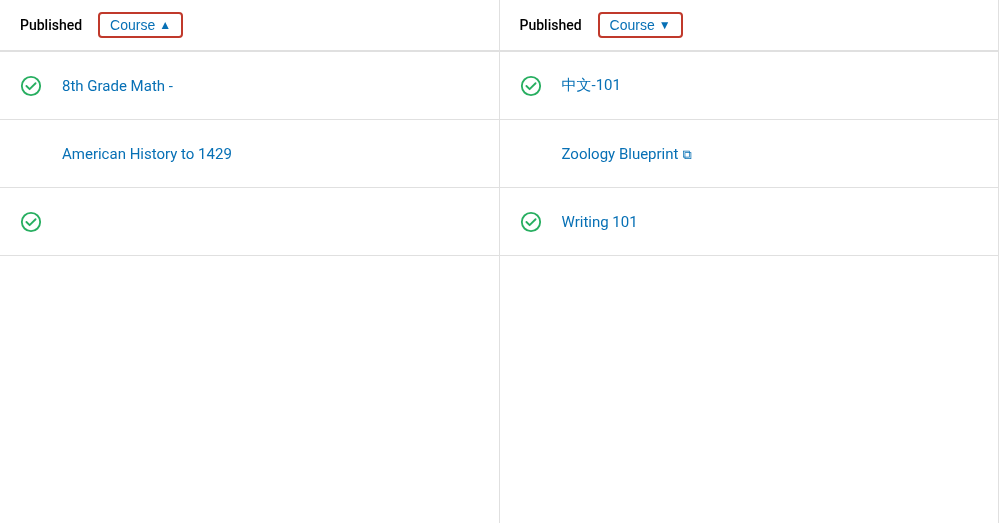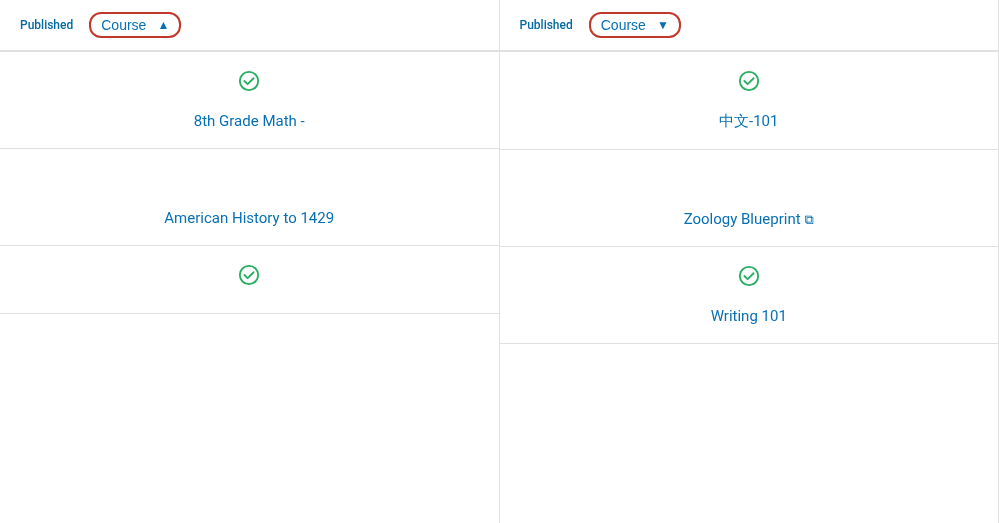--- a/index.html
+++ b/index.html
@@ -21,57 +21,56 @@
 
     .panel-header {
       display: flex;
       align-items: center;
       padding: 12px 20px;
       gap: 16px;
       border-bottom: 2px solid #e0e0e0;
     }
 
     .header-label {
-      font-size: 12px;
-      color: #0369a1;
+      font-size: 14px;
+      color: #000000;
       font-weight: 500;
     }
 
     .sort-button {
       display: flex;
       align-items: center;
       border: 2px solid #c0392b;
-      border-radius: 12px;
+      border-radius: 4px;
       padding: 3px 10px;
       background: #fff;
       cursor: pointer;
       color: #0770b5;
       font-size: 14px;
       font-weight: 500;
-      gap: 11px;
+      gap: 4px;
     }
 
     .sort-arrow {
       font-size: 12px;
       color: #0770b5;
     }
 
     .course-list {
       flex: 1;
       overflow-y: auto;
     }
 
     .course-row {
       display: flex;
       align-items: center;
       padding: 18px 20px;
       border-bottom: 1px solid #e0e0e0;
       gap: 20px;
       min-height: 68px;
-      flex-direction: column;
     }
 
     .published-icon {
       width: 22px;
       height: 22px;
       flex-shrink: 0;
       display: flex;
       align-items: center;
       justify-content: center;
     }

